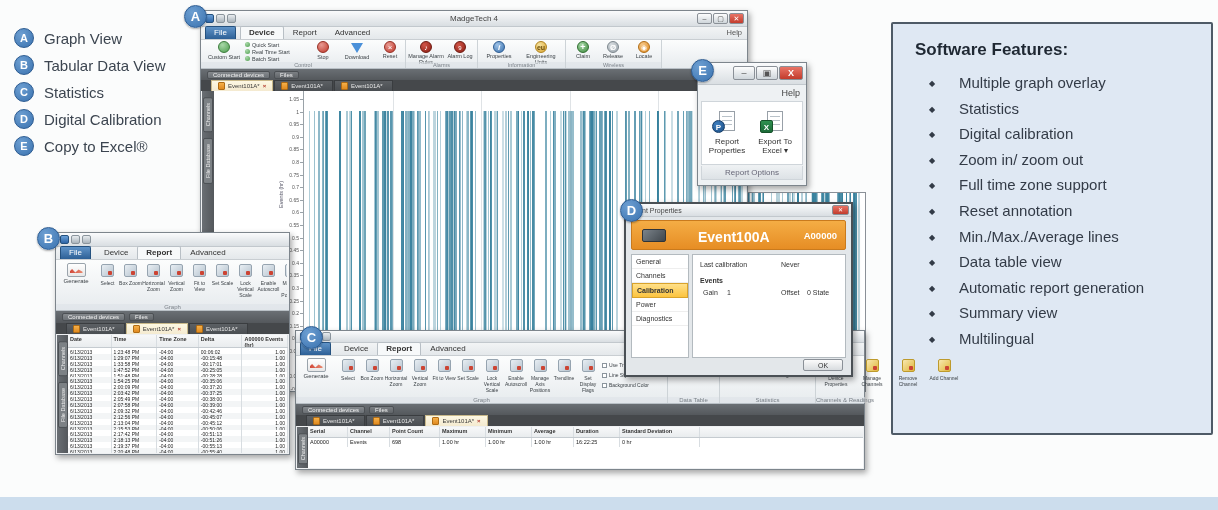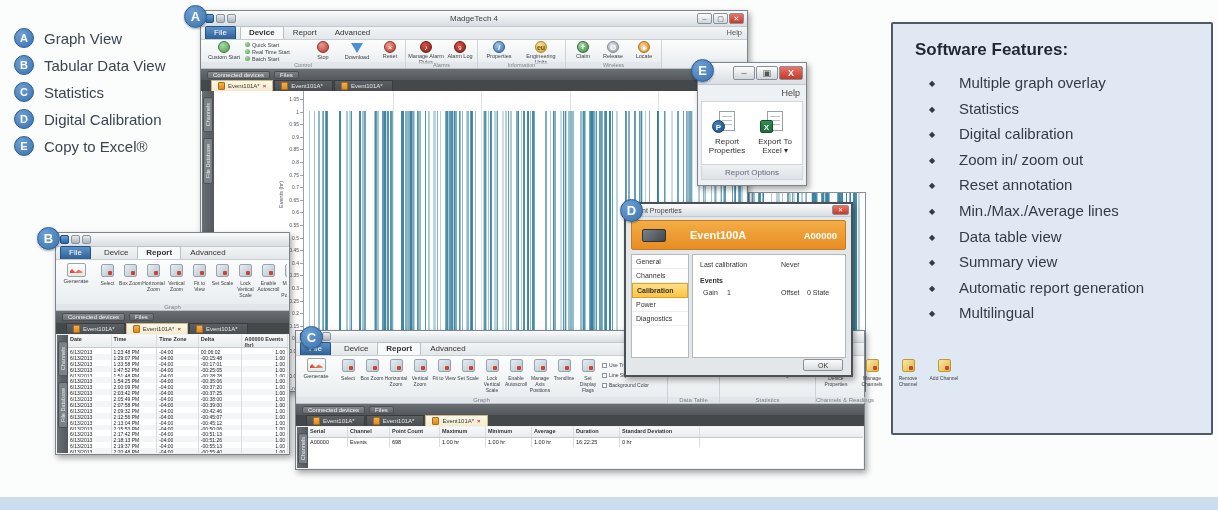--- a/index.html
+++ b/index.html
@@ -127,30 +127,31 @@
         <div class="feat">Multiple graph overlay</div>
 
         <div class="feat">Statistics</div>
 
         <div class="feat">Digital calibration</div>
 
         <div class="feat">Zoom in/ zoom out</div>
 
 
 
+        <div class="feat">Full time zone support</div>
 
         <div class="feat">Reset annotation</div>
 
         <div class="feat">Min./Max./Average lines</div>
 
         <div class="feat">Data table view</div>
 
+        <div class="feat">Automatic report generation</div>
+
         <div class="feat">Summary view</div>
-
-        <div class="feat">Automatic report generation</div>
 
         <div class="feat">Multilingual</div>
       </div>
   </div>
 
   <div style="position:absolute;left:744px;top:192px;width:122px;height:200px;background:#fff;border:1px solid #8a9097;z-index:1;overflow:hidden;">
     <div style="position:absolute;left:0;right:0;top:0;height:146px;">
         <span class="gline" style="left: 56.19%; width: 2.11px; opacity: 0.84;"></span>
         <span class="gline" style="left: 67.39%; width: 2.25px; opacity: 0.56;"></span>
         <span class="gline" style="left: 69.57%; width: 0.87px; opacity: 0.59;"></span>
@@ -1117,21 +1118,21 @@
 
   <div class="win" style="left:624px;top:202px;width:229px;height:175px;z-index:5;border:2px solid #4a5055;background:#e3e7ea;">
     <div class="titlebar" style="height:13px;">
       <span style="font-size:7px;color:#444;margin-left:4px;">Event Properties</span>
       <div class="winbtns" style="right:2px;top:1px;">
         <span class="wbtn close" style="width:17px;height:10px;font-size:6px;line-height:8px;">✕</span>
       </div>
     </div>
     <div class="dlg-head" style="position:absolute;left:5px;right:5px;top:16px;height:30px;">
       <span style="position:absolute;left:10px;top:8px;width:24px;height:13px;background:linear-gradient(135deg,#7b838a,#3f464c);border:1px solid #2e343a;border-radius:2px;"></span>
-      <span style="position:absolute;left:58px;top:8px;font-size:11px;font-weight:bold;">Event100A</span>
+      <span style="position:absolute;left:66px;top:8px;font-size:14px;font-weight:bold;">Event100A</span>
       <span style="position:absolute;right:8px;top:9px;font-size:9.5px;font-weight:bold;">A00000</span>
     </div>
     <div class="dnav" style="position:absolute;left:5px;top:50px;width:58px;height:104px;background:#fff;border:1px solid #b3babf;font-size:7px;">
 
     <div>General</div>
         <div>Channels</div>
         <div class="sel">Calibration</div>
         <div>Power</div>
         <div>Diagnostics</div>
       </div>

